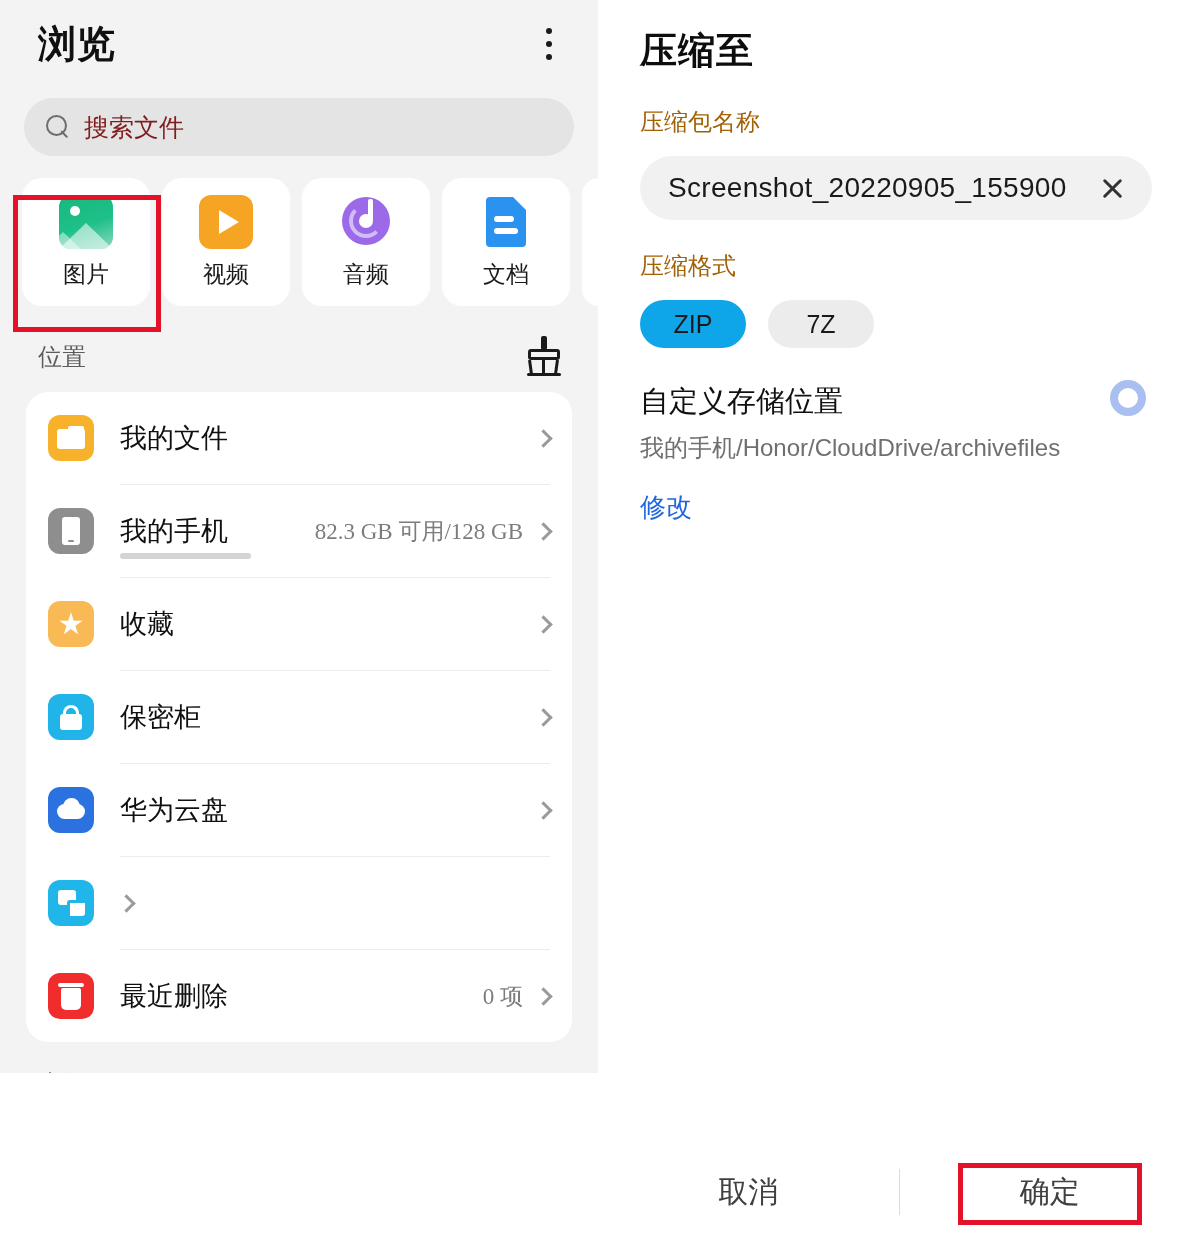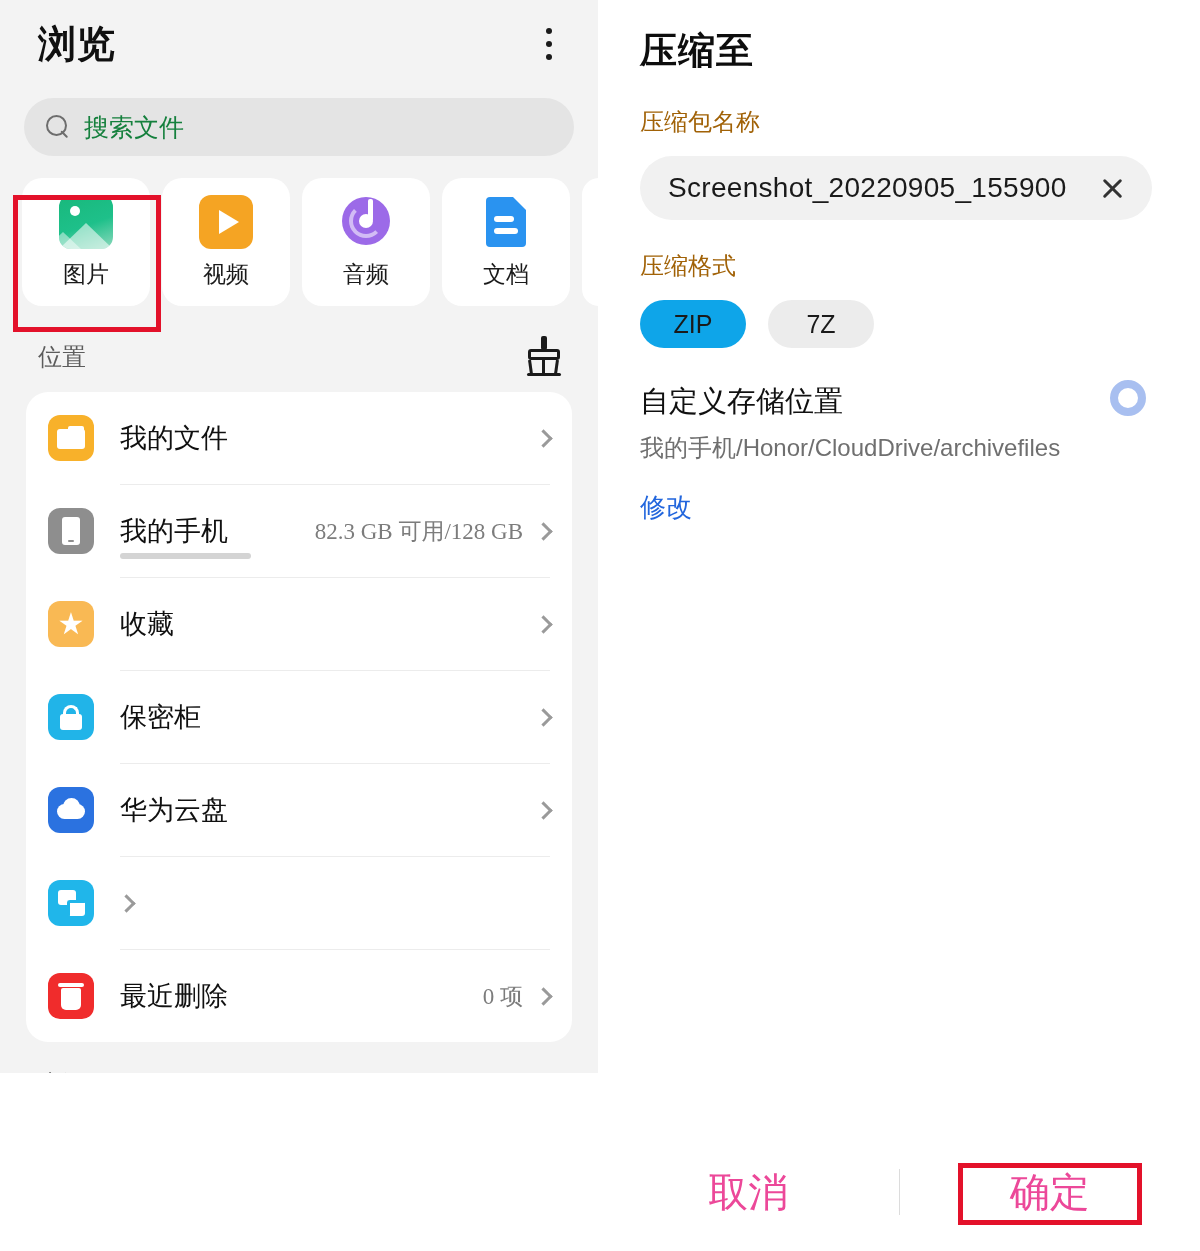--- a/index.html
+++ b/index.html
@@ -27,21 +27,21 @@
   }
   .lp-title { font-size: 38px; font-weight: bold; color: #101010; letter-spacing: 1px; }
   .kebab { width: 34px; height: 42px; display: flex; flex-direction: column; align-items: center; justify-content: center; gap: 7px; cursor: pointer; }
   .kebab i { display: block; width: 6px; height: 6px; border-radius: 50%; background: #1a1a1a; }
 
   .search-wrap { padding: 10px 24px 0 24px; flex: 0 0 auto; }
   .search-bar {
     height: 58px; border-radius: 29px; background: #e4e4e4;
     display: flex; align-items: center; padding: 0 22px; gap: 14px;
   }
-  .search-bar .ph { font-size: 25px; color: #15803d; }
+  .search-bar .ph { font-size: 25px; color: #7f1d1d; }
   .mag { width: 24px; height: 24px; position: relative; flex: 0 0 auto; }
   .mag::before { content:""; position:absolute; left:0; top:0; width:17px; height:17px; border:2.2px solid #6d6d6d; border-radius:50%; }
   .mag::after { content:""; position:absolute; left:15px; top:15px; width:9px; height:2.2px; background:#6d6d6d; transform:rotate(45deg); transform-origin:left center; border-radius:2px; }
 
   
   .cat-strip {
     margin-top: 22px; padding-left: 22px;
     display: flex; gap: 12px; flex: 0 0 auto;
     overflow: hidden;
   }
@@ -172,21 +172,21 @@
   .store-title { font-size:29px; color:#101010; }
   .store-path { font-size:24px; color:#6f6f6f; margin-top:10px; }
   .store-link { font-size:26px; color:#2266dd; margin-top:26px; cursor:pointer; display:inline-block; }
   .spinner {
     position:absolute; right:54px; top:32px; width:36px; height:36px; border-radius:50%;
     border:8px solid #a8bff0;
   }
 
   .rp-spacer { flex:1 1 auto; }
   .rp-actions { height:118px; display:flex; align-items:center; position:relative; }
-  .act { flex:1 1 0; text-align:center; font-size:40px; color:#ec4899; cursor:pointer; }
+  .act { flex:1 1 0; text-align:center; font-size:30px; color:#404040; cursor:pointer; }
   .act-sep { width:1px; height:46px; background:#dcdcdc; }
 
   
   .redbox { position:absolute; border:5px solid #e3112a; pointer-events:none; z-index:30; }
   #redbox-images { left:13px; top:195px; width:148px; height:137px; }
   #redbox-confirm { left:958px; top:1163px; width:184px; height:62px; }
 </style>
 </head>
 <body>
 

